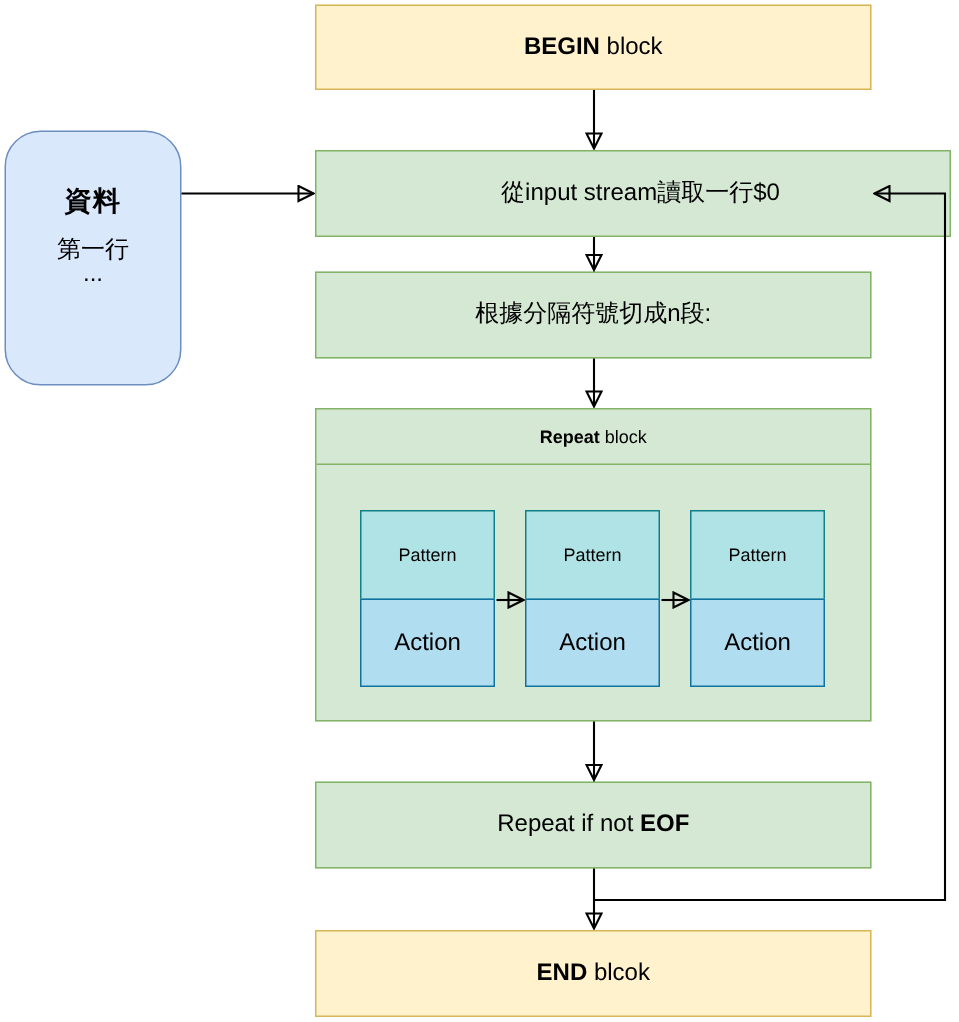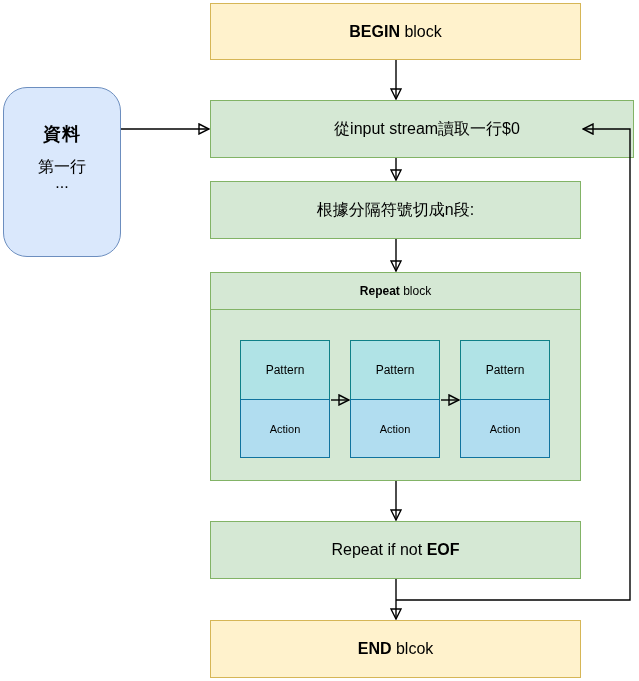--- a/index.html
+++ b/index.html
@@ -60,21 +60,21 @@
     background:var(--pattern-fill);
     border:1px solid var(--pattern-border);
     display:flex; align-items:center; justify-content:center;
     font-size:12px;
   }
   .action {
     height:59px; margin-top:-1px;
     background:var(--action-fill);
     border:1px solid var(--action-border);
     display:flex; align-items:center; justify-content:center;
-    font-size:11px;
+    font-size:16px;
   }
 
   .datasource {
     position:absolute;
     left:3px; top:87px; width:118px; height:170px;
     background:var(--blue-fill);
     border:1px solid var(--blue-border);
     border-radius:24px;
     text-align:center;
   }

